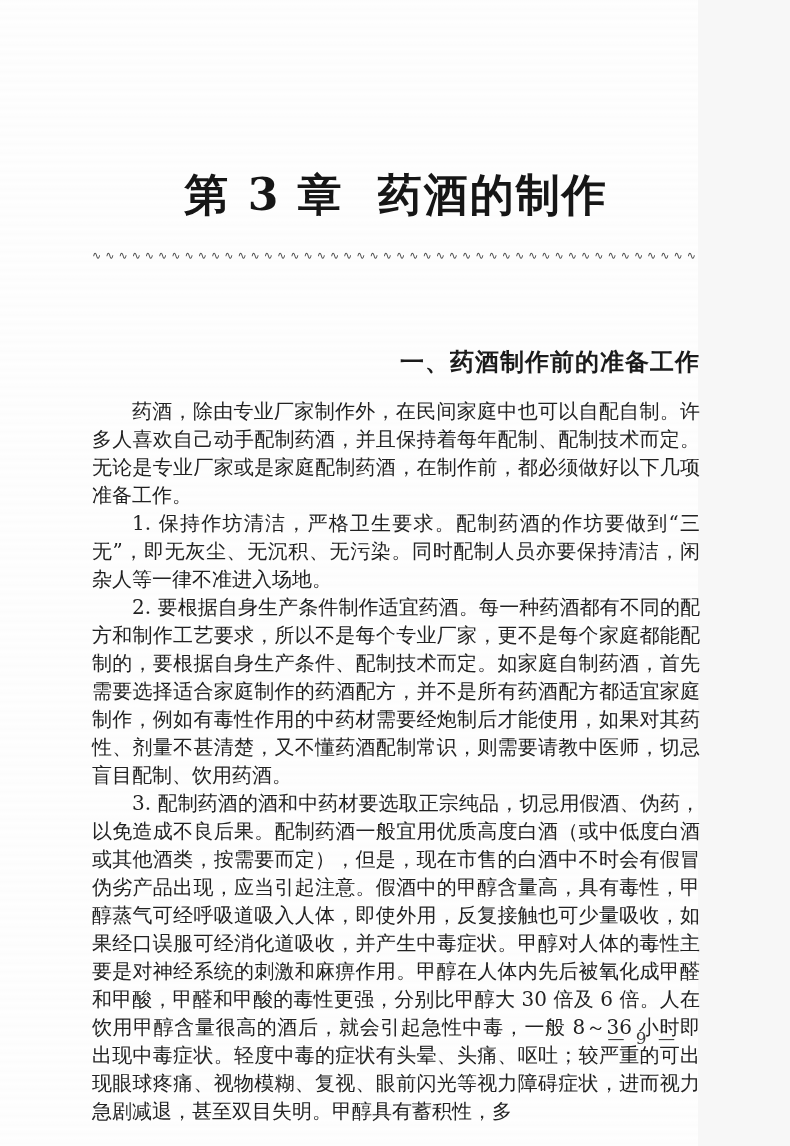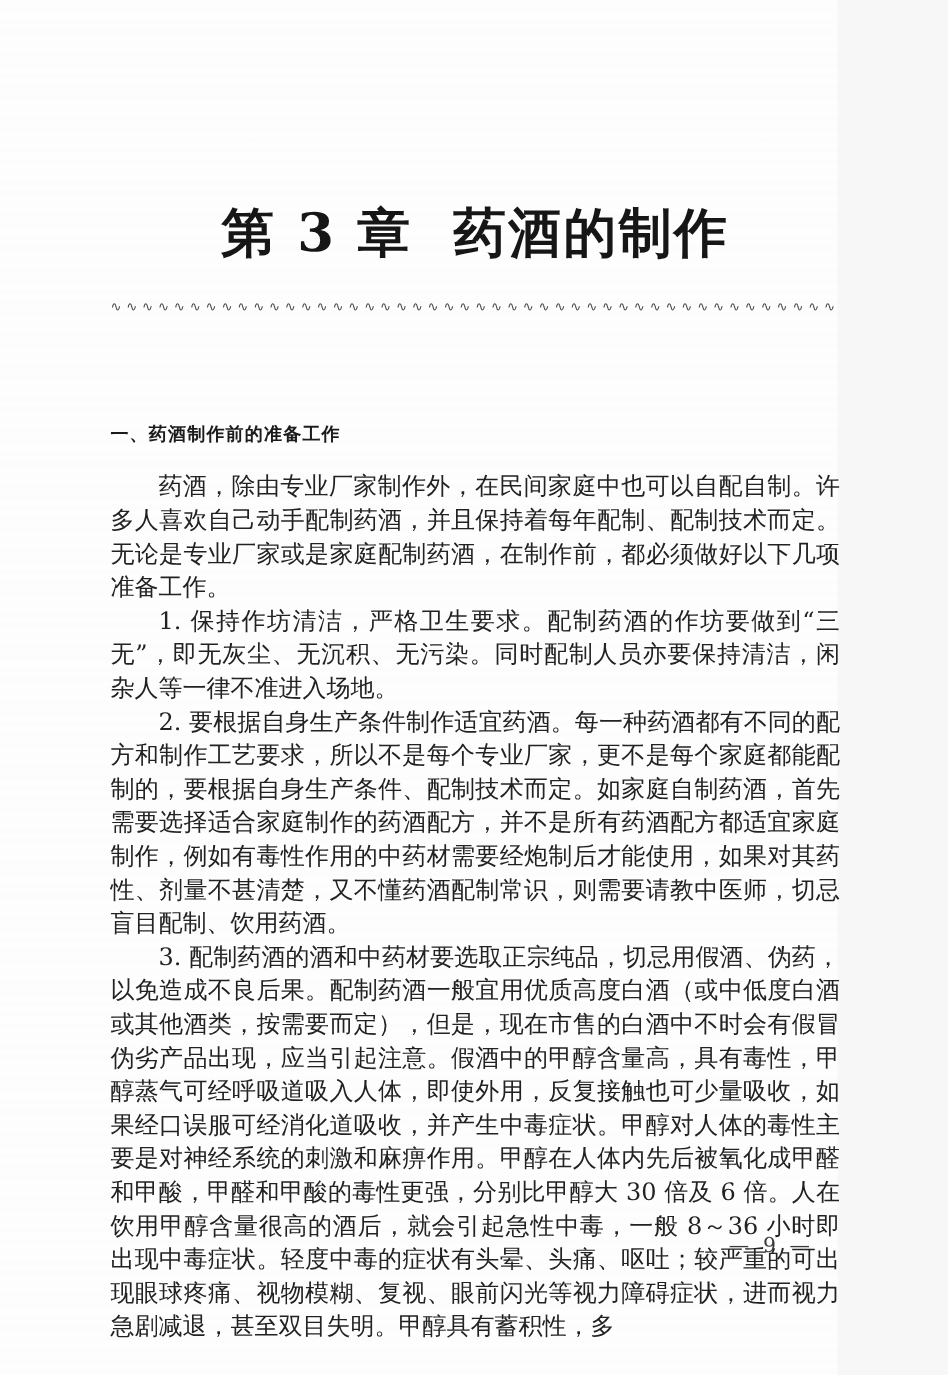--- a/index.html
+++ b/index.html
@@ -56,22 +56,22 @@
     text-align: center;
     font-size: 11px;
     line-height: 14px;
     color: #4a4a4a;
     letter-spacing: 4px;
     font-family: "DejaVu Sans", sans-serif;
     user-select: none;
   }
   .section-heading {
     margin-top: 82px;
-    text-align: left;
-    font-size: 15px;
+    text-align: right;
+    font-size: 24px;
     line-height: 30px;
     font-weight: 700;
     color: #1b1b1b;
     letter-spacing: 1px;
   }
   .body-text {
     margin-top: 14px;
     font-size: 20px;
     line-height: 28px;
     color: #222222;

